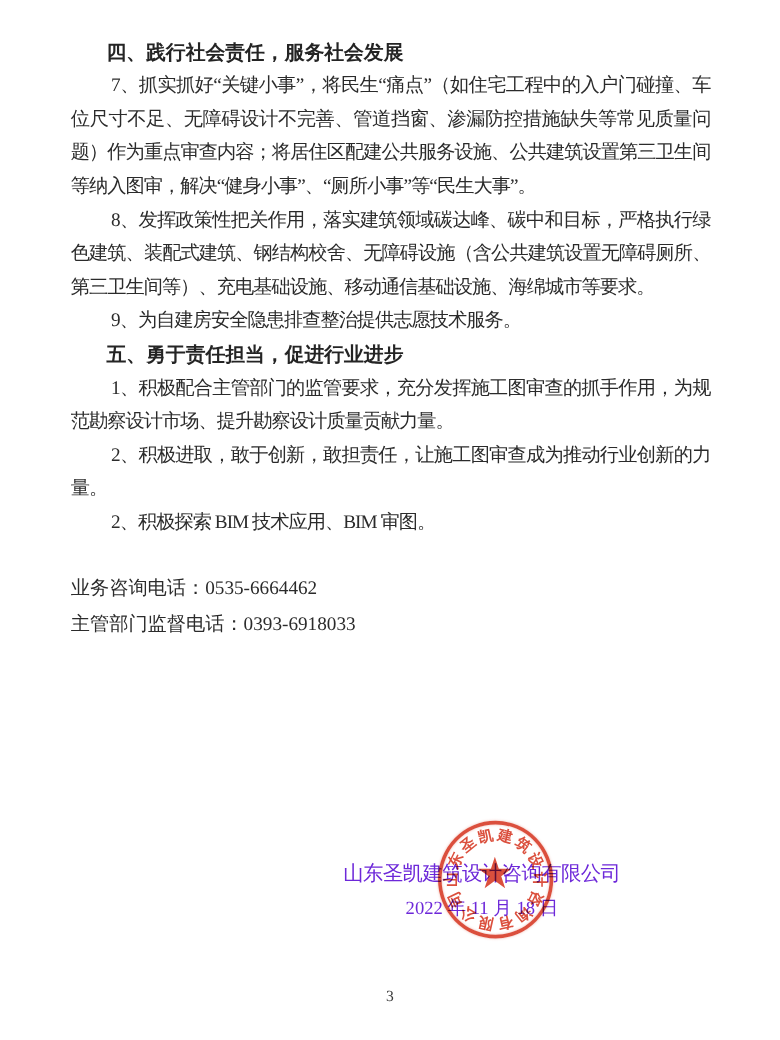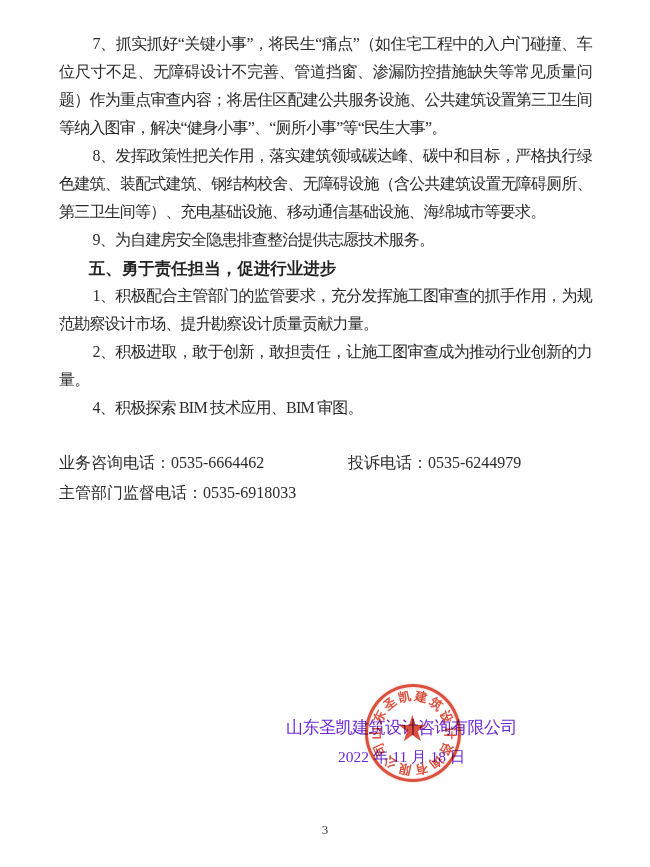--- a/index.html
+++ b/index.html
@@ -112,36 +112,36 @@
     color:#3a3a3a;
   }
 </style>
 </head>
 <body>
 
 <div class="page">
 
   <div class="content">
 
+    <h2 class="sec-heading">四、践行社会责任，服务社会发展</h2>
     <p class="para">7、抓实抓好“关键小事”，将民生“痛点”（如住宅工程中的入户门碰撞、车位尺寸不足、无障碍设计不完善、管道挡窗、渗漏防控措施缺失等常见质量问题）作为重点审查内容；将居住区配建公共服务设施、公共建筑设置第三卫生间等纳入图审，解决“健身小事”、“厕所小事”等“民生大事”。</p>
     <p class="para">8、发挥政策性把关作用，落实建筑领域碳达峰、碳中和目标，严格执行绿色建筑、装配式建筑、钢结构校舍、无障碍设施（含公共建筑设置无障碍厕所、第三卫生间等）、充电基础设施、移动通信基础设施、海绵城市等要求。</p>
     <p class="para">9、为自建房安全隐患排查整治提供志愿技术服务。</p>
 
     <h2 class="sec-heading">五、勇于责任担当，促进行业进步</h2>
     <p class="para">1、积极配合主管部门的监管要求，充分发挥施工图审查的抓手作用，为规范勘察设计市场、提升勘察设计质量贡献力量。</p>
     <p class="para">2、积极进取，敢于创新，敢担责任，让施工图审查成为推动行业创新的力量。</p>
-    <p class="para">4、积极探索 BIM 技术应用、BIM 审图。</p>
+    <p class="para">2、积极探索 BIM 技术应用、BIM 审图。</p>
 
     <div class="contact-block">
       <div class="contact-row">
         <span>业务咨询电话：0535-6664462</span>
-        <span class="contact-col2">投诉电话：0535-6244979</span>
       </div>
       <div class="contact-row">
-        <span>主管部门监督电话：0535-6918033</span>
+        <span>主管部门监督电话：0393-6918033</span>
       </div>
     </div>
 
   </div>
 
   <div class="signature">
     <div class="company-name">山东圣凯建筑设计咨询有限公司</div>
     <div class="signature-date">2022 年 11 月 18 日</div>
   </div>
 

